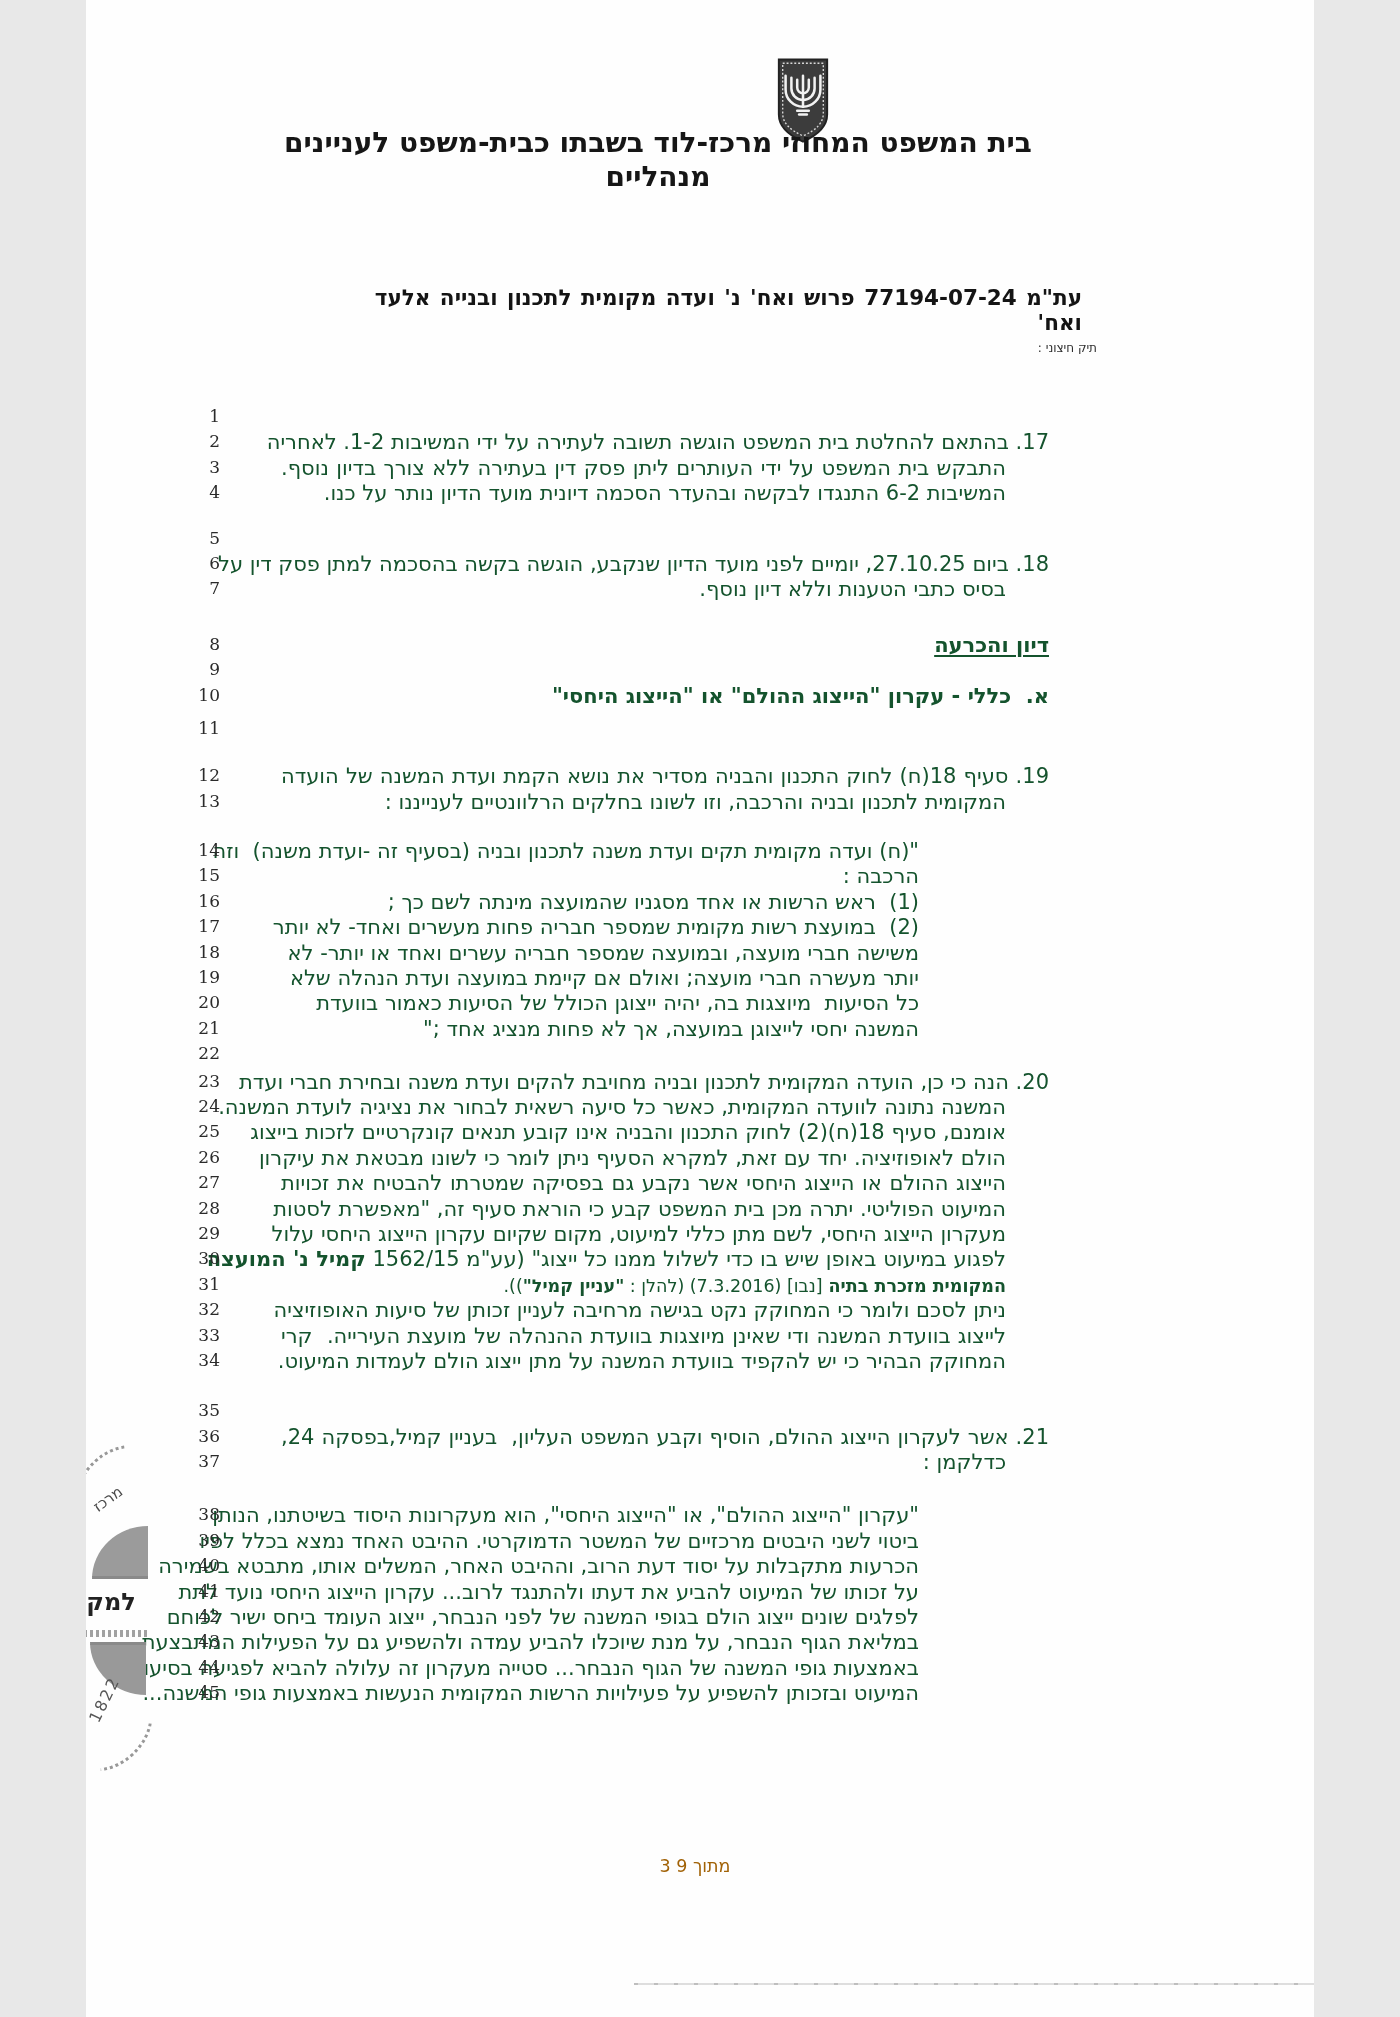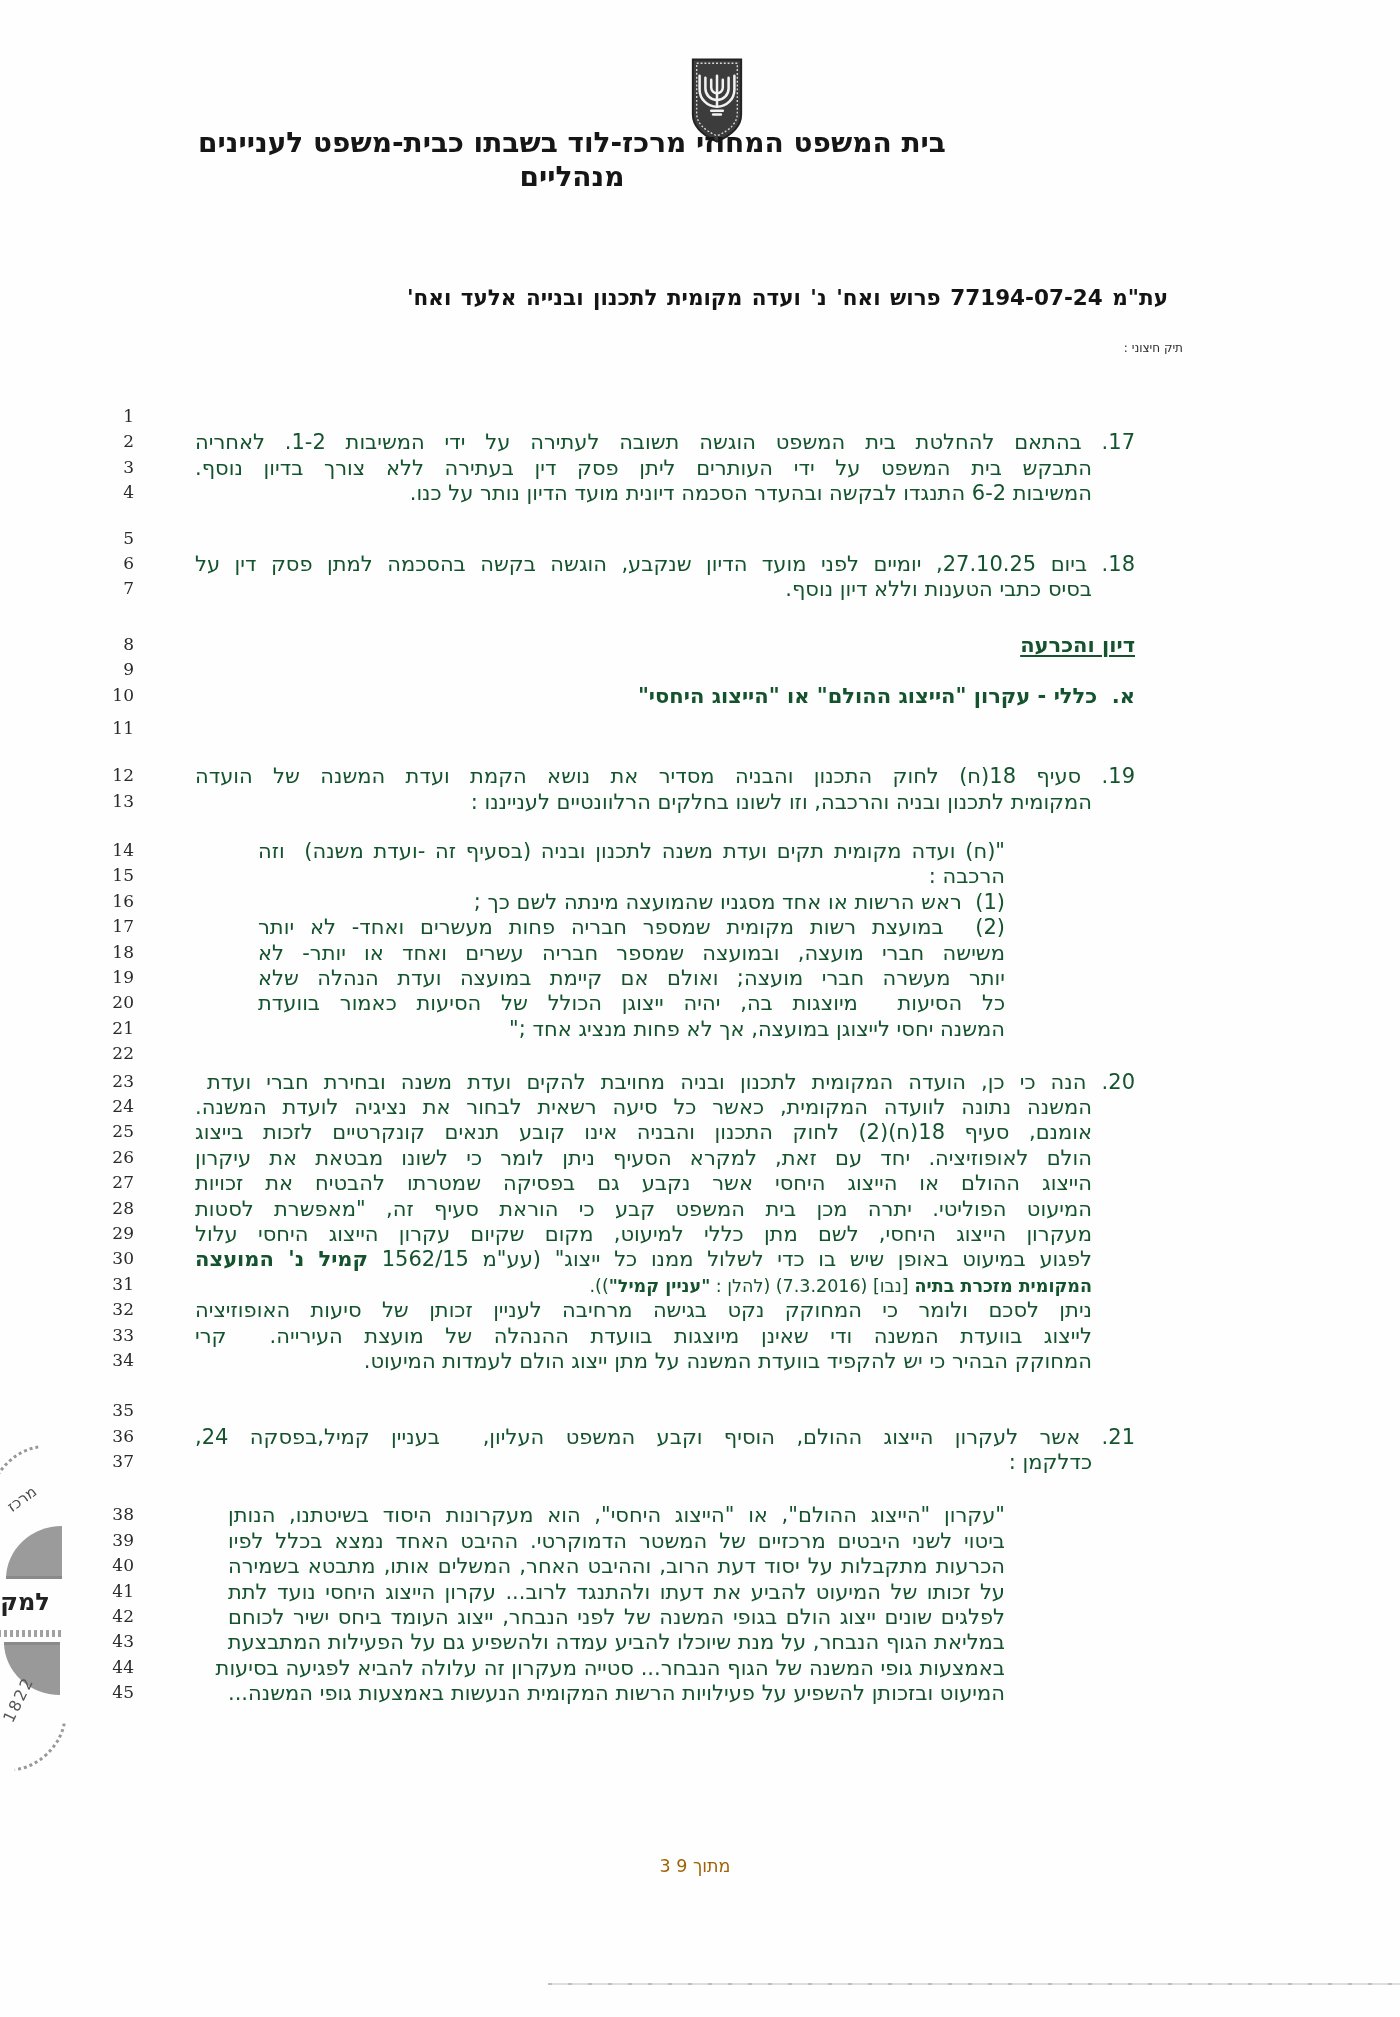--- a/index.html
+++ b/index.html
@@ -1,18 +1,18 @@
 <!DOCTYPE html>
 <html lang="he"><head>
 <meta charset="utf-8">
 <style>
   html,body{margin:0;padding:0;background:#e8e8e8;}
   .page{
     position:relative;
-    width:1400px;height:2017px;
+    width:1228px;height:2017px;
     margin:0 auto;
     background:#fefefe;
     overflow:hidden;
     font-family:"DejaVu Sans",sans-serif;
     color:#1b1b1b;
   }
   
   .emblem{position:absolute;left:688px;top:56px;width:58px;height:90px;}
   
   .court-title{

